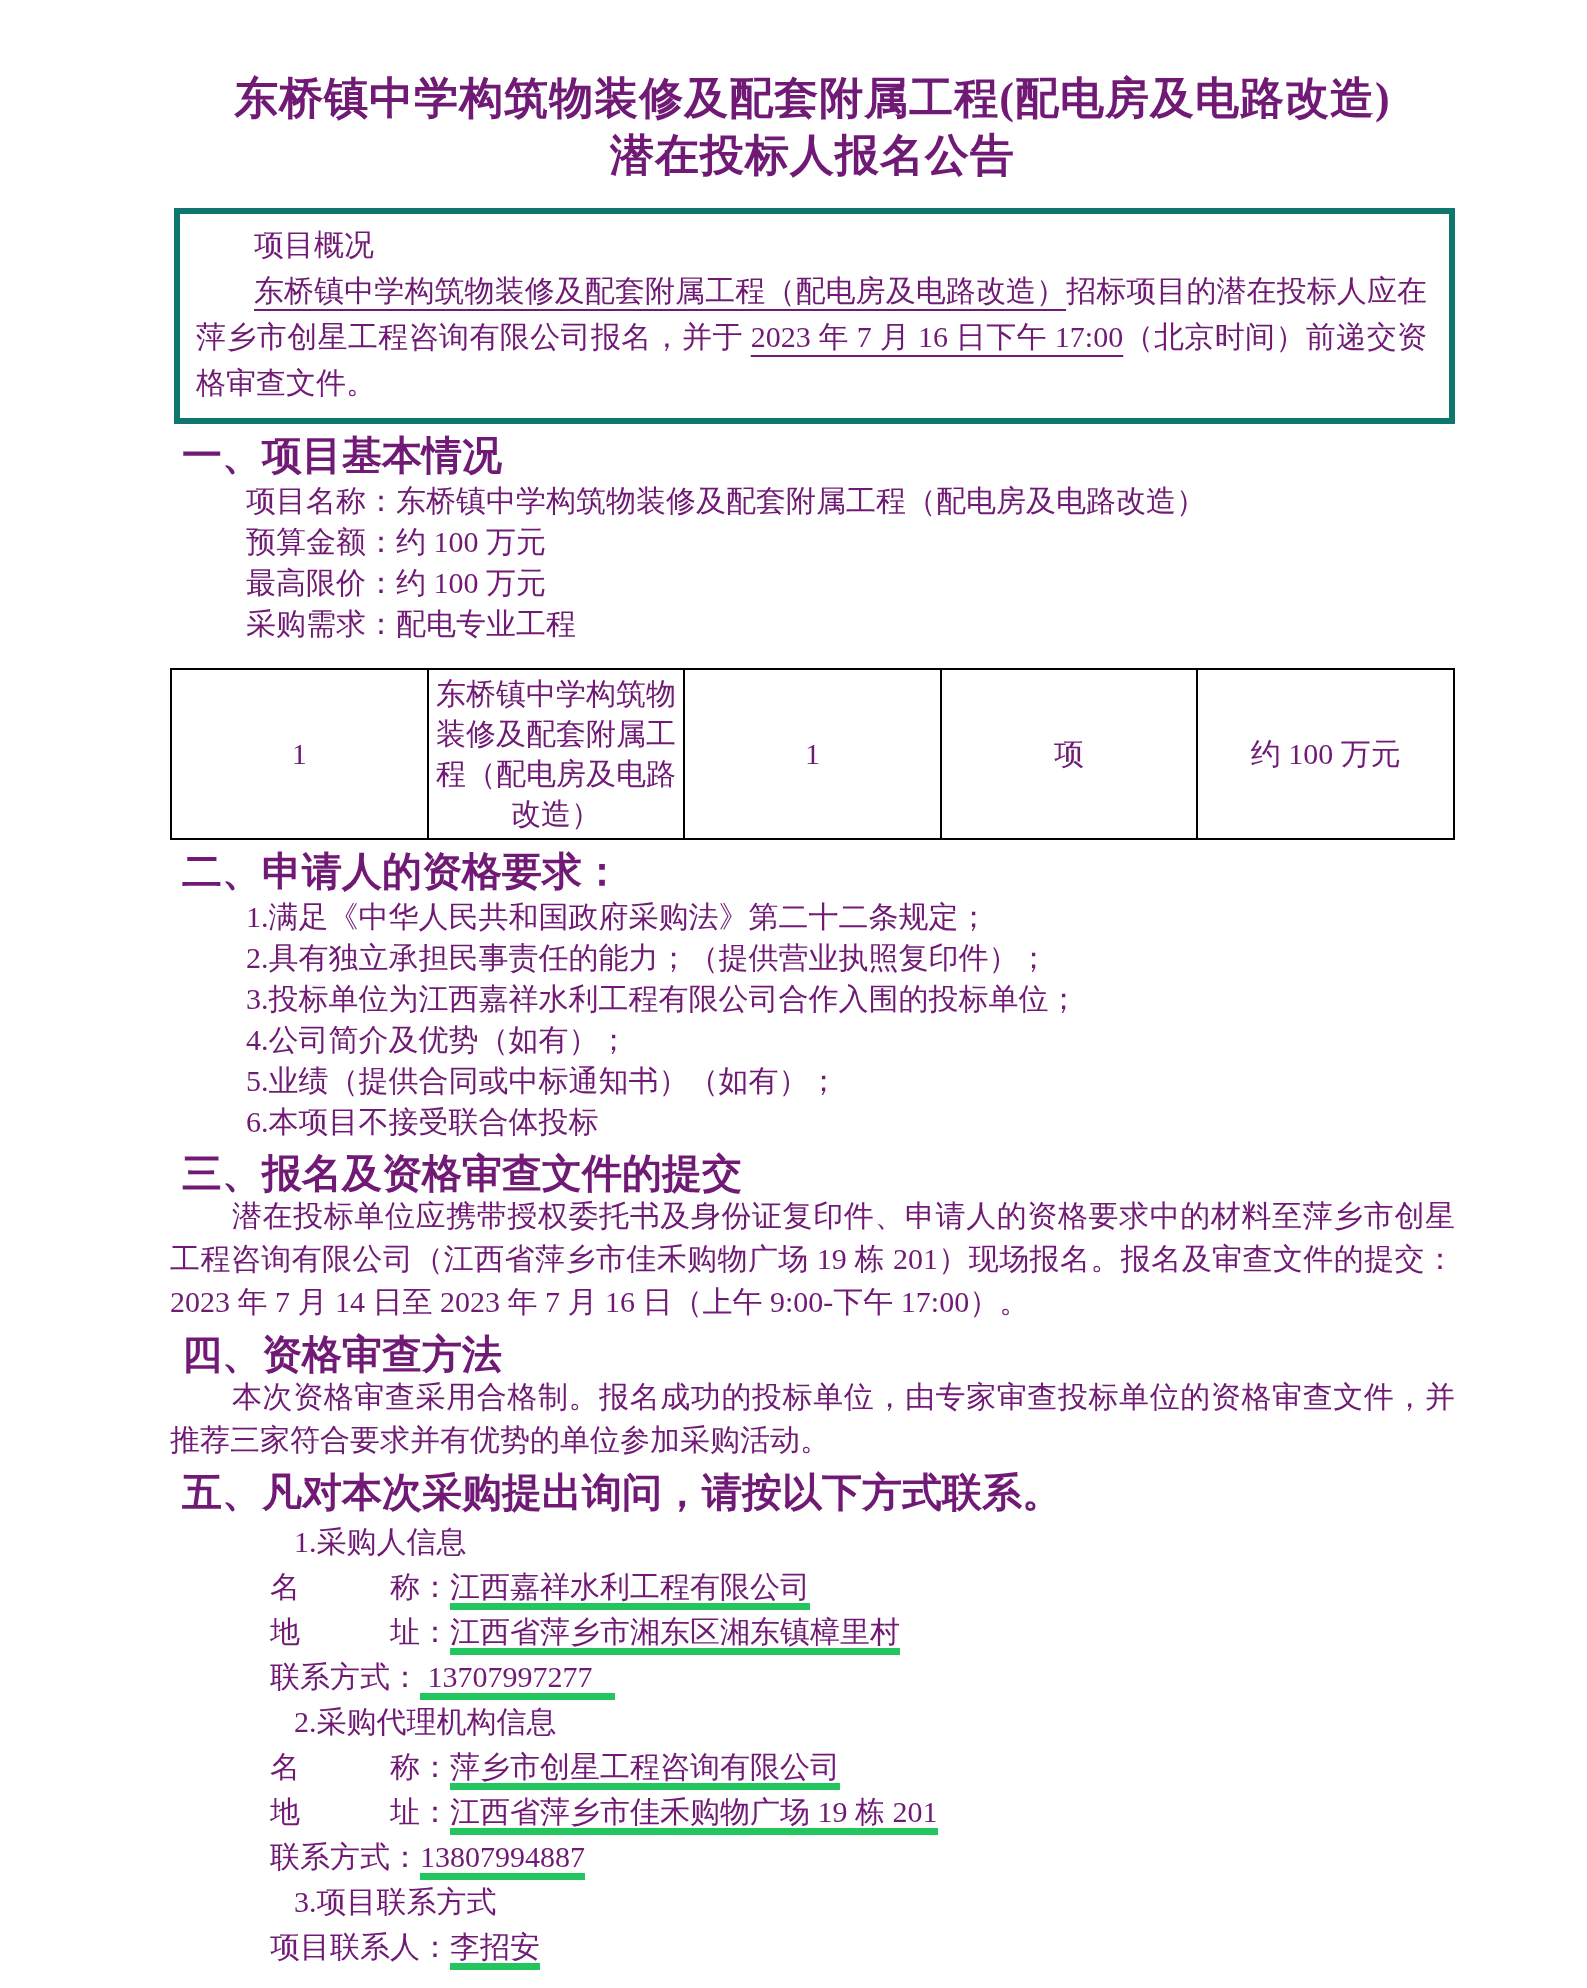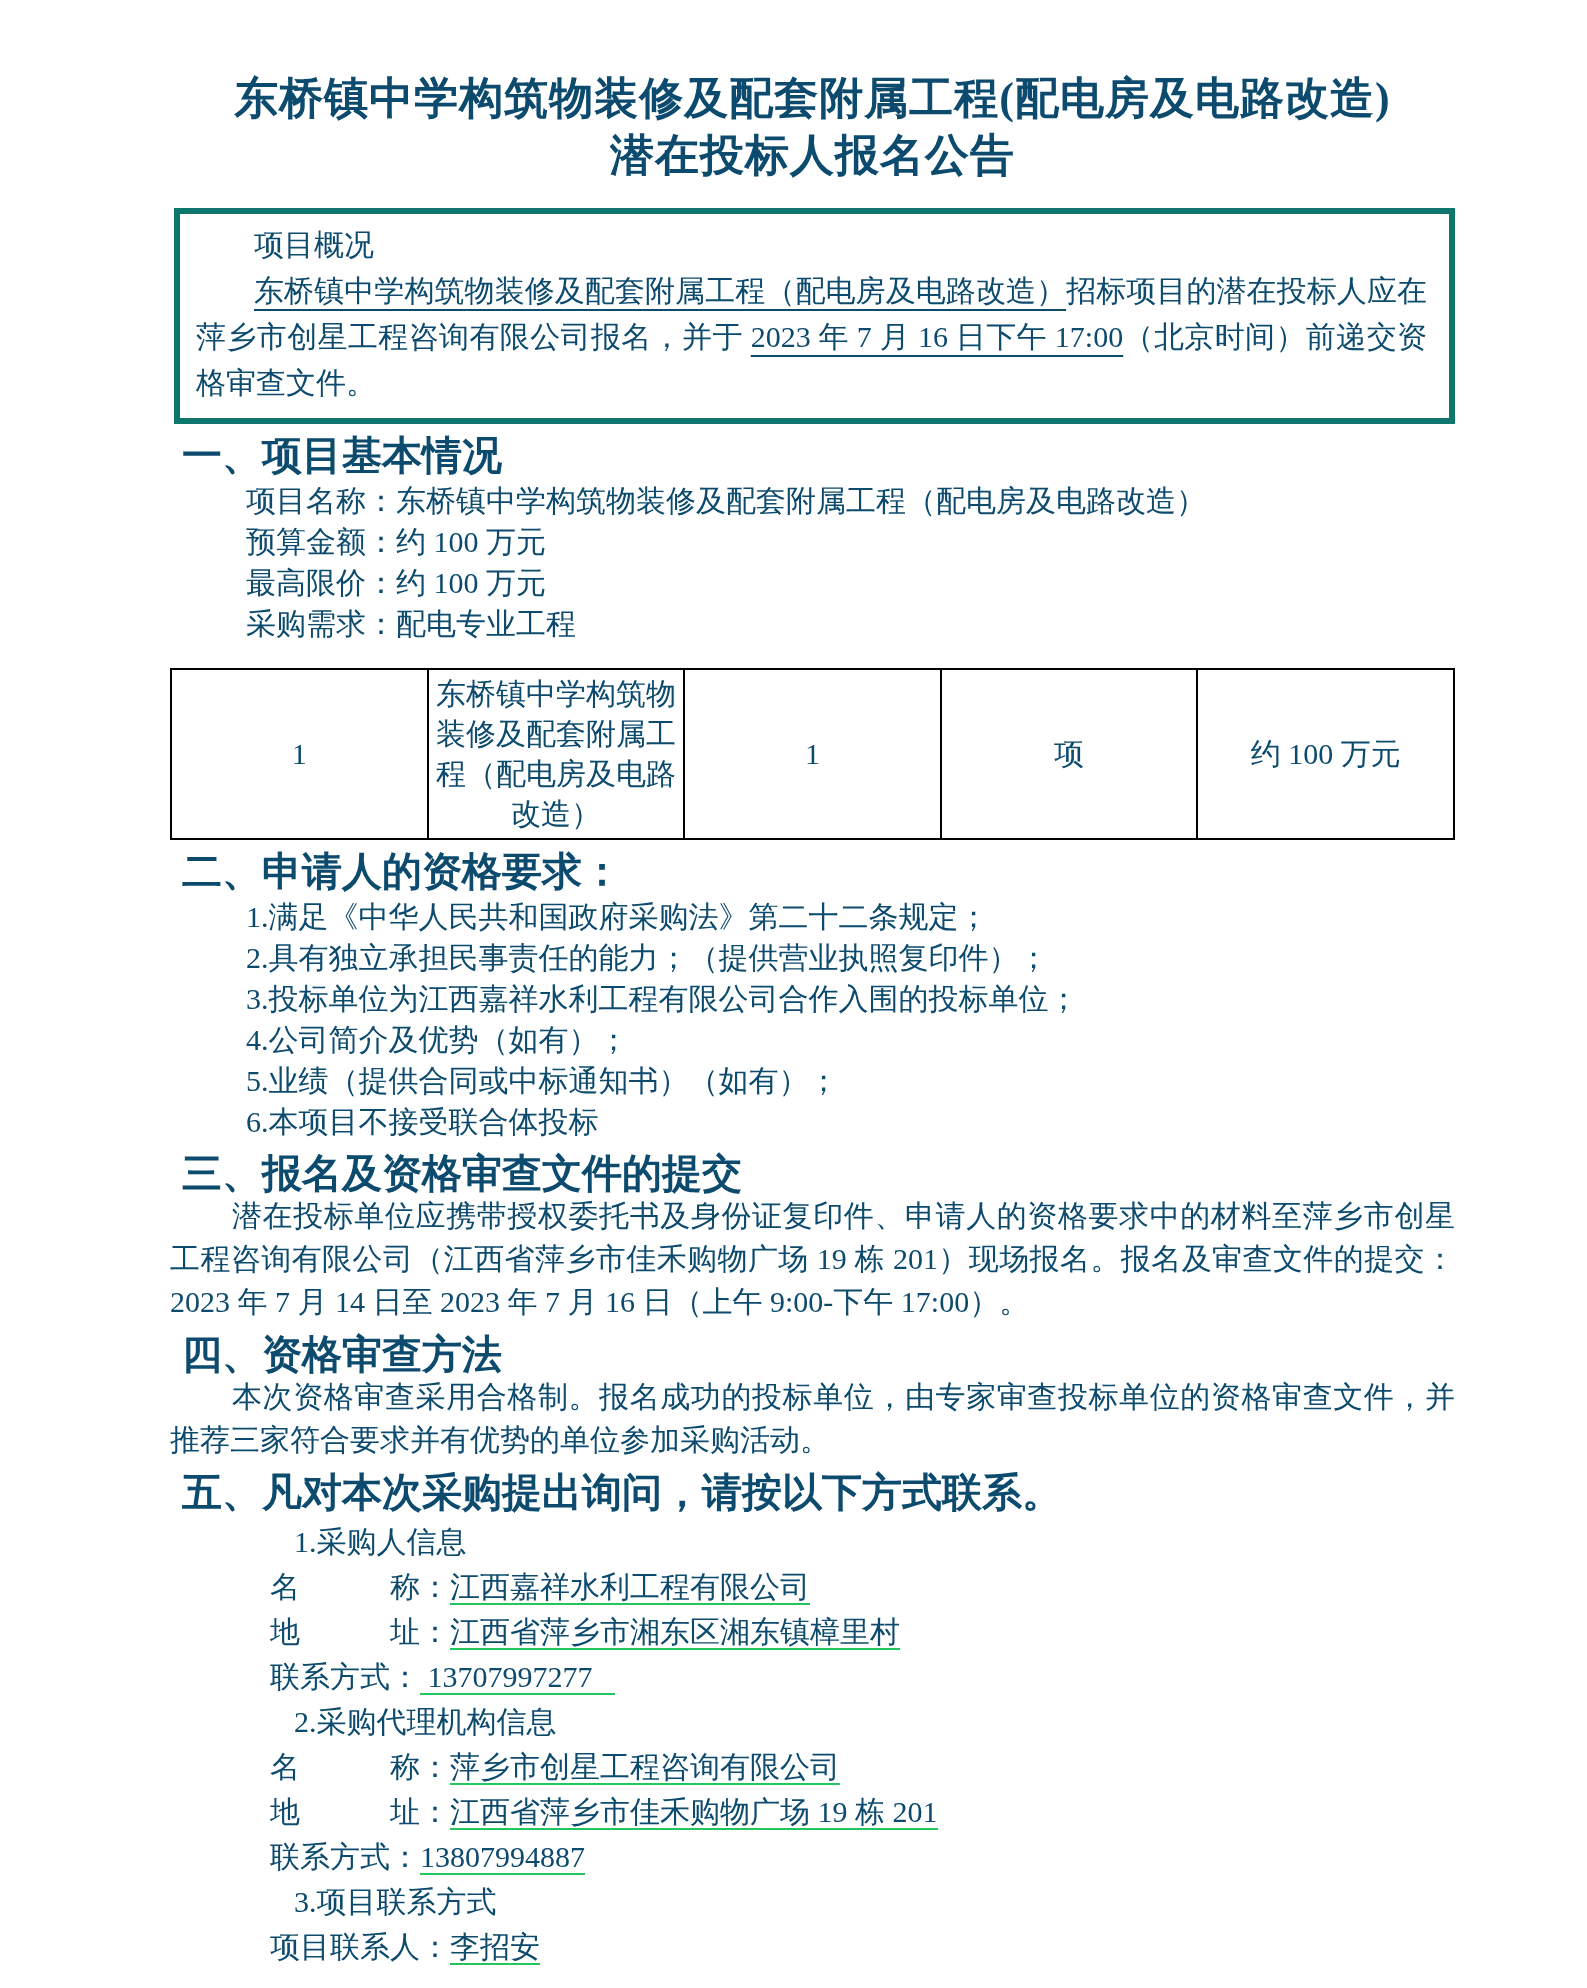--- a/index.html
+++ b/index.html
@@ -1,21 +1,21 @@
 <!DOCTYPE html>
 <html><head>
 <meta charset="utf-8">
 <style>
   html,body{margin:0;padding:0;background:#888;}
   .page{
     position:relative;
     width:1587px;height:1988px;
     margin:0 auto;
     background:#ffffff;
-    color:#0c4a6e;
+    color:#701a75;
     font-family:"Liberation Serif","DejaVu Serif",serif;
     font-size:30px;
     overflow:hidden;
     box-sizing:border-box;
     padding:70px 132px 0 170px;
   }
   .title{
     text-align:center;
     font-weight:bold;
     font-size:44px;
@@ -94,21 +94,21 @@
   .c-sub{
     line-height:45px;
     padding-left:124px;
   }
   .c-line{
     line-height:45px;
     padding-left:100px;
     white-space:pre-wrap;
   }
   .uv{
-    border-bottom:2px solid #22c55e;
+    border-bottom:7px solid #22c55e;
     white-space:pre-wrap;
   }
 </style>
 </head>
 <body>
 
 <div class="page">
 
   <div class="title">
     <div>东桥镇中学构筑物装修及配套附属工程(配电房及电路改造)</div>

